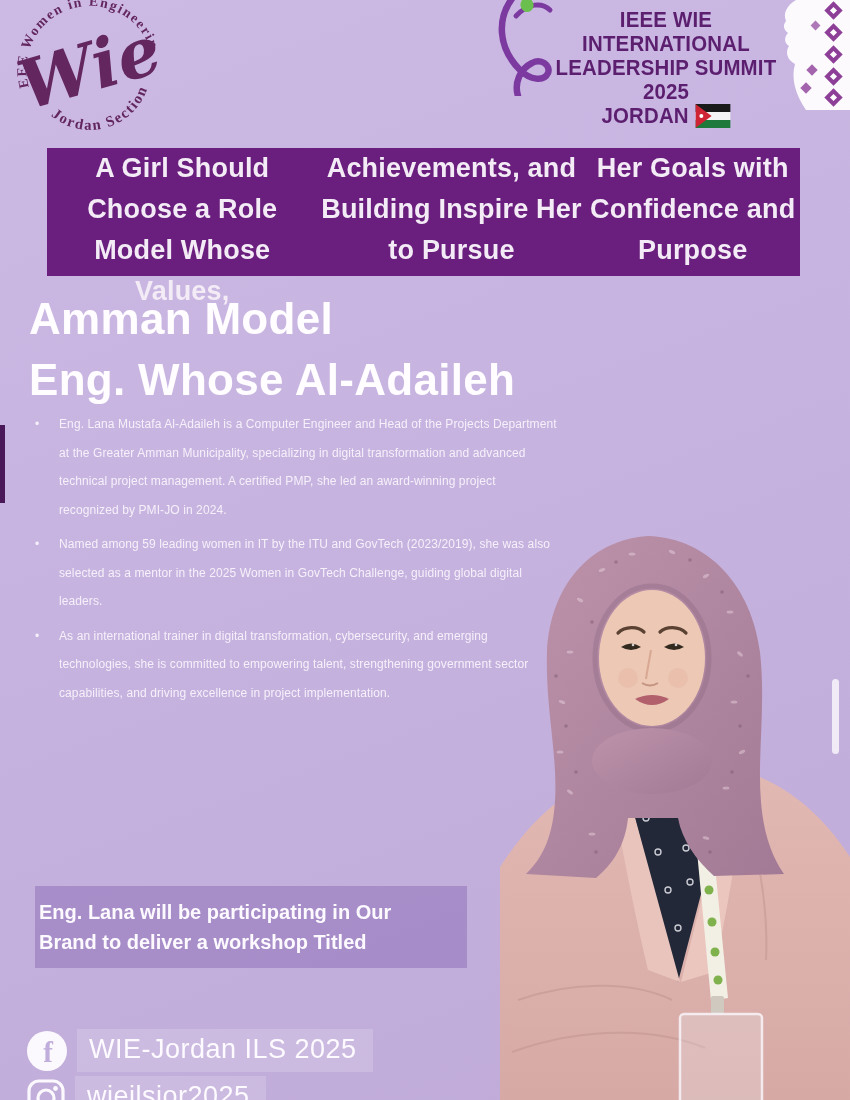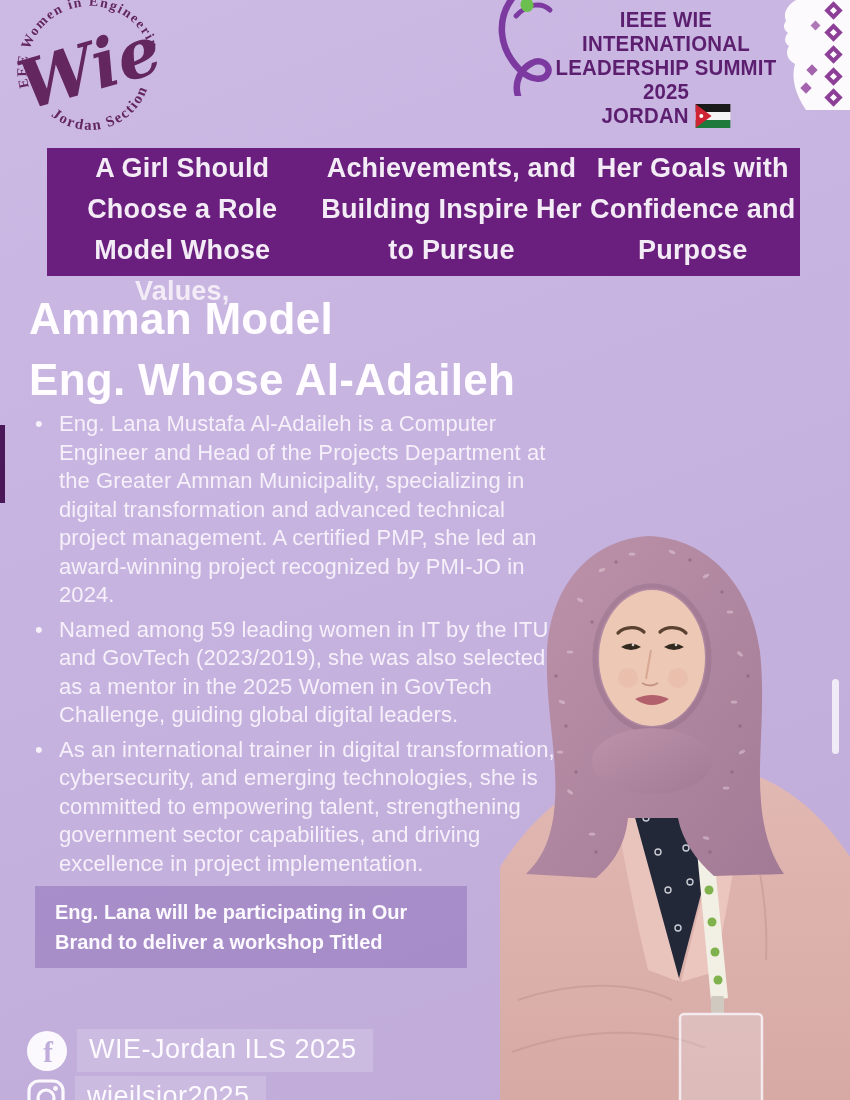--- a/index.html
+++ b/index.html
@@ -26,29 +26,29 @@
   
   .banner{left:47px;top:148px;width:753px;height:128px;background:#6a1e7d;
     display:flex;flex-direction:row;justify-content:center;text-align:center;
     color:#f3ebf6;font-size:27px;font-weight:800;line-height:41px;letter-spacing:.2px;}
 
   
   .role-title{left:29px;top:288px;color:#fffdff;font-size:44px;font-weight:800;line-height:61px;letter-spacing:.3px;}
 
   
   .bullets{left:29px;top:410px;width:528px;margin:0;padding:0;list-style:none;
-    color:#f6f0fa;font-size:22px;font-weight:500;line-height:28.5px;letter-spacing:.1px;}
+    color:#f6f0fa;font-size:12px;font-weight:500;line-height:28.5px;letter-spacing:.1px;}
   .bullets li{position:relative;padding-left:30px;margin-bottom:6px;}
   .bullets li::before{content:"•";position:absolute;left:6px;top:0;}
 
   .edge-accent{left:0;top:425px;width:5px;height:78px;background:#4a1758;}
 
   
   .workshop{left:35px;top:886px;width:432px;background:rgba(143,114,186,.55);
-    padding:11px 20px;box-sizing:border-box;color:#fdfaff;font-size:20px;font-weight:700;line-height:30px;}
+    padding:11px 4px;box-sizing:border-box;color:#fdfaff;font-size:20px;font-weight:700;line-height:30px;}
 
   
   .social-row{display:flex;align-items:center;gap:9px;left:26px;}
   .fb-row{top:1029px;}
   .ig-row{top:1076px;}
   .social-strip{background:rgba(255,255,255,.17);color:#fdfbff;font-size:27px;font-weight:400;
     letter-spacing:.5px;padding:5px 16px 7px 12px;}
 
   
   .scrollbar{left:832px;top:679px;width:7px;height:75px;background:rgba(255,255,255,.75);border-radius:4px;}

